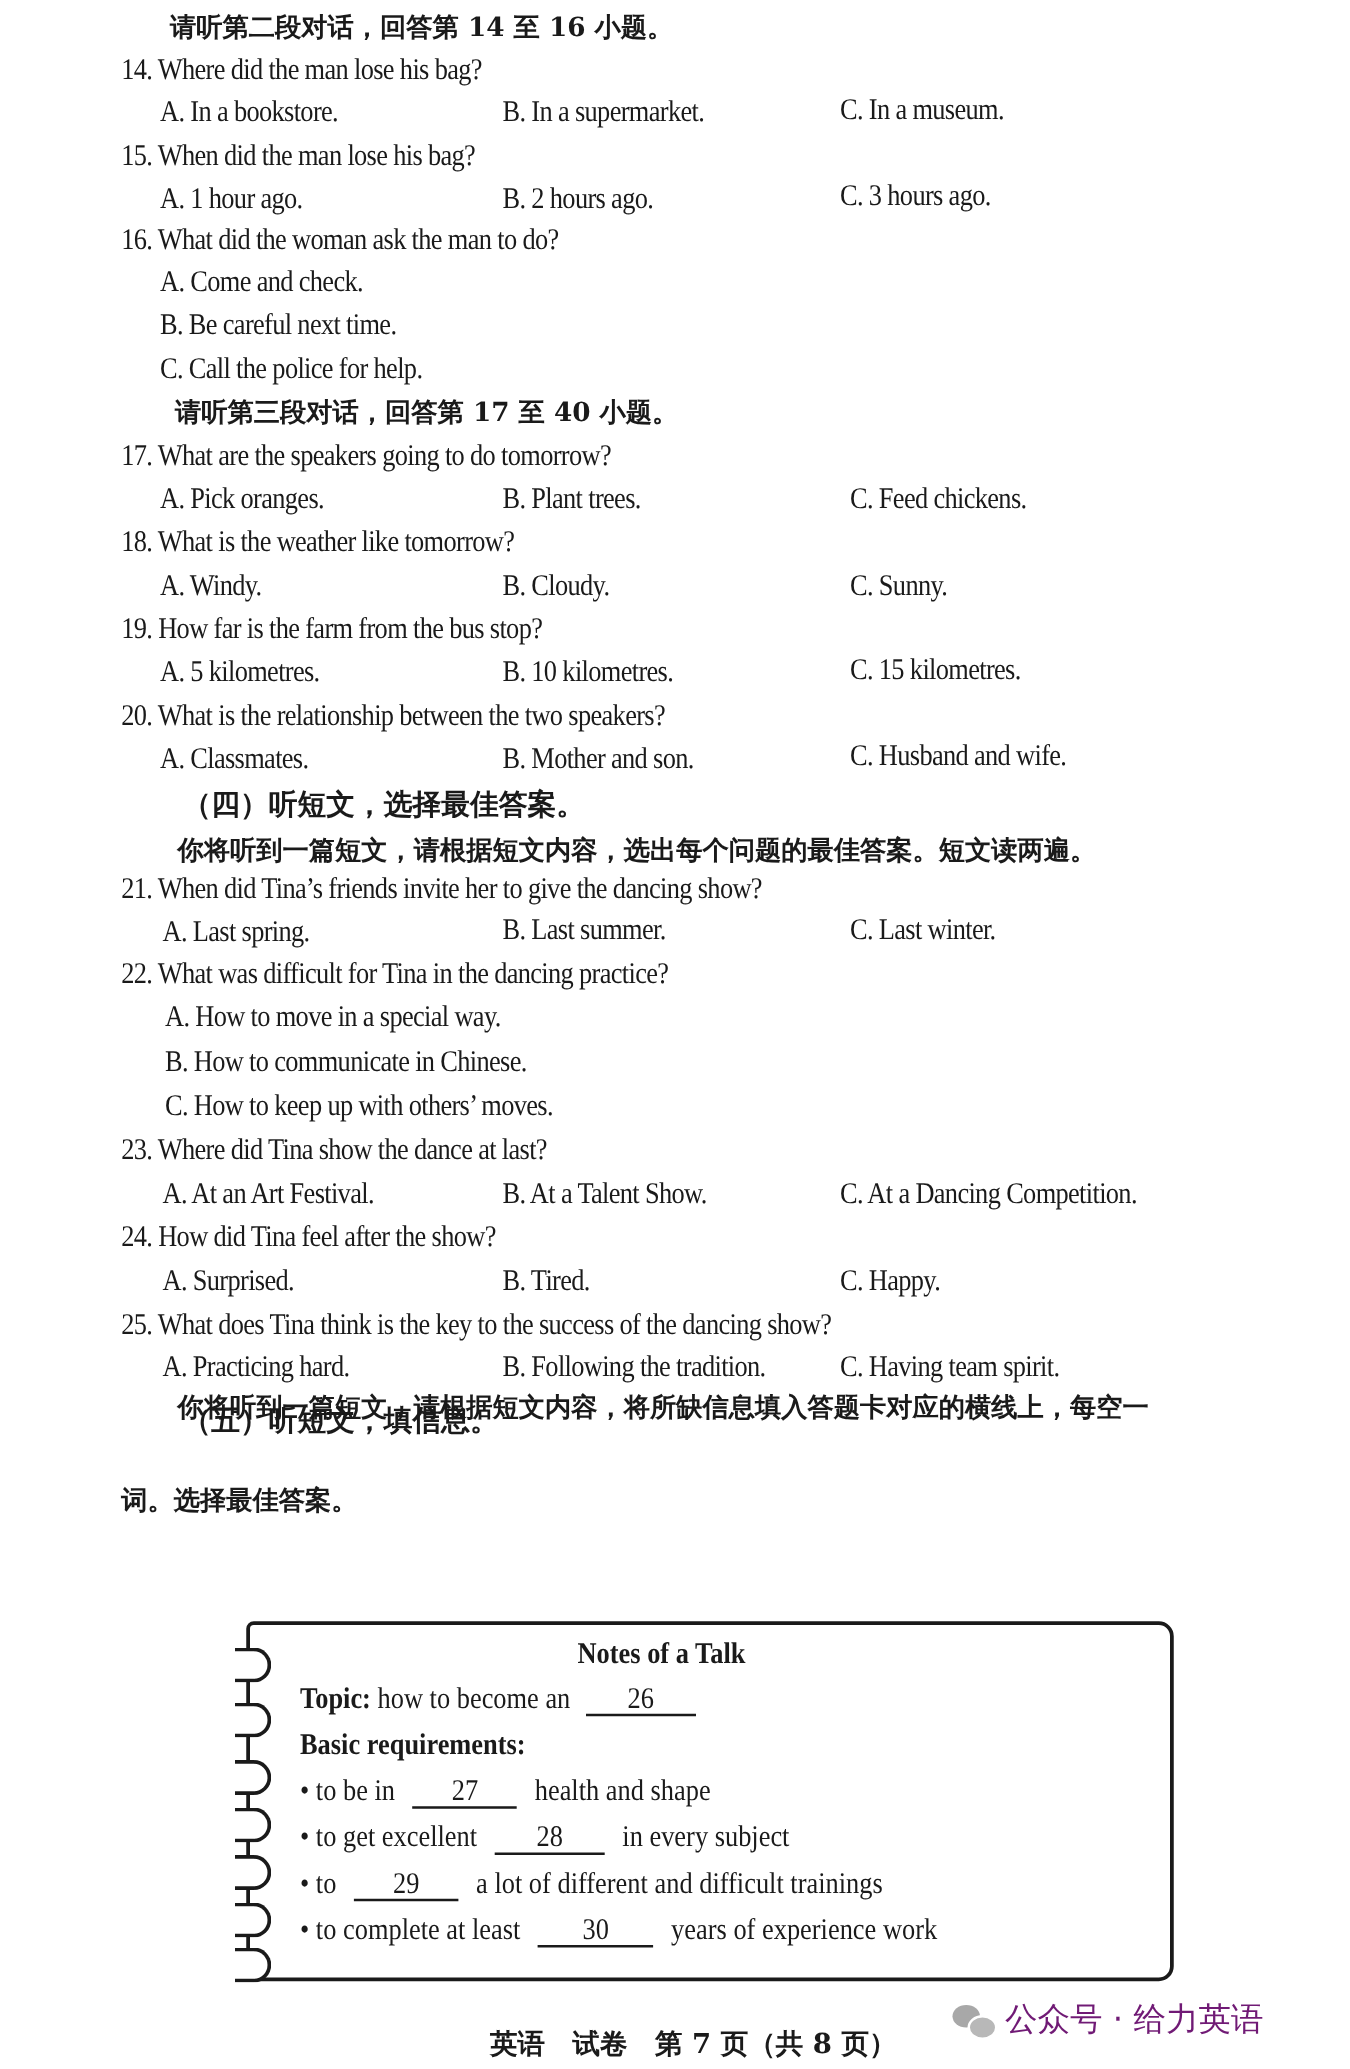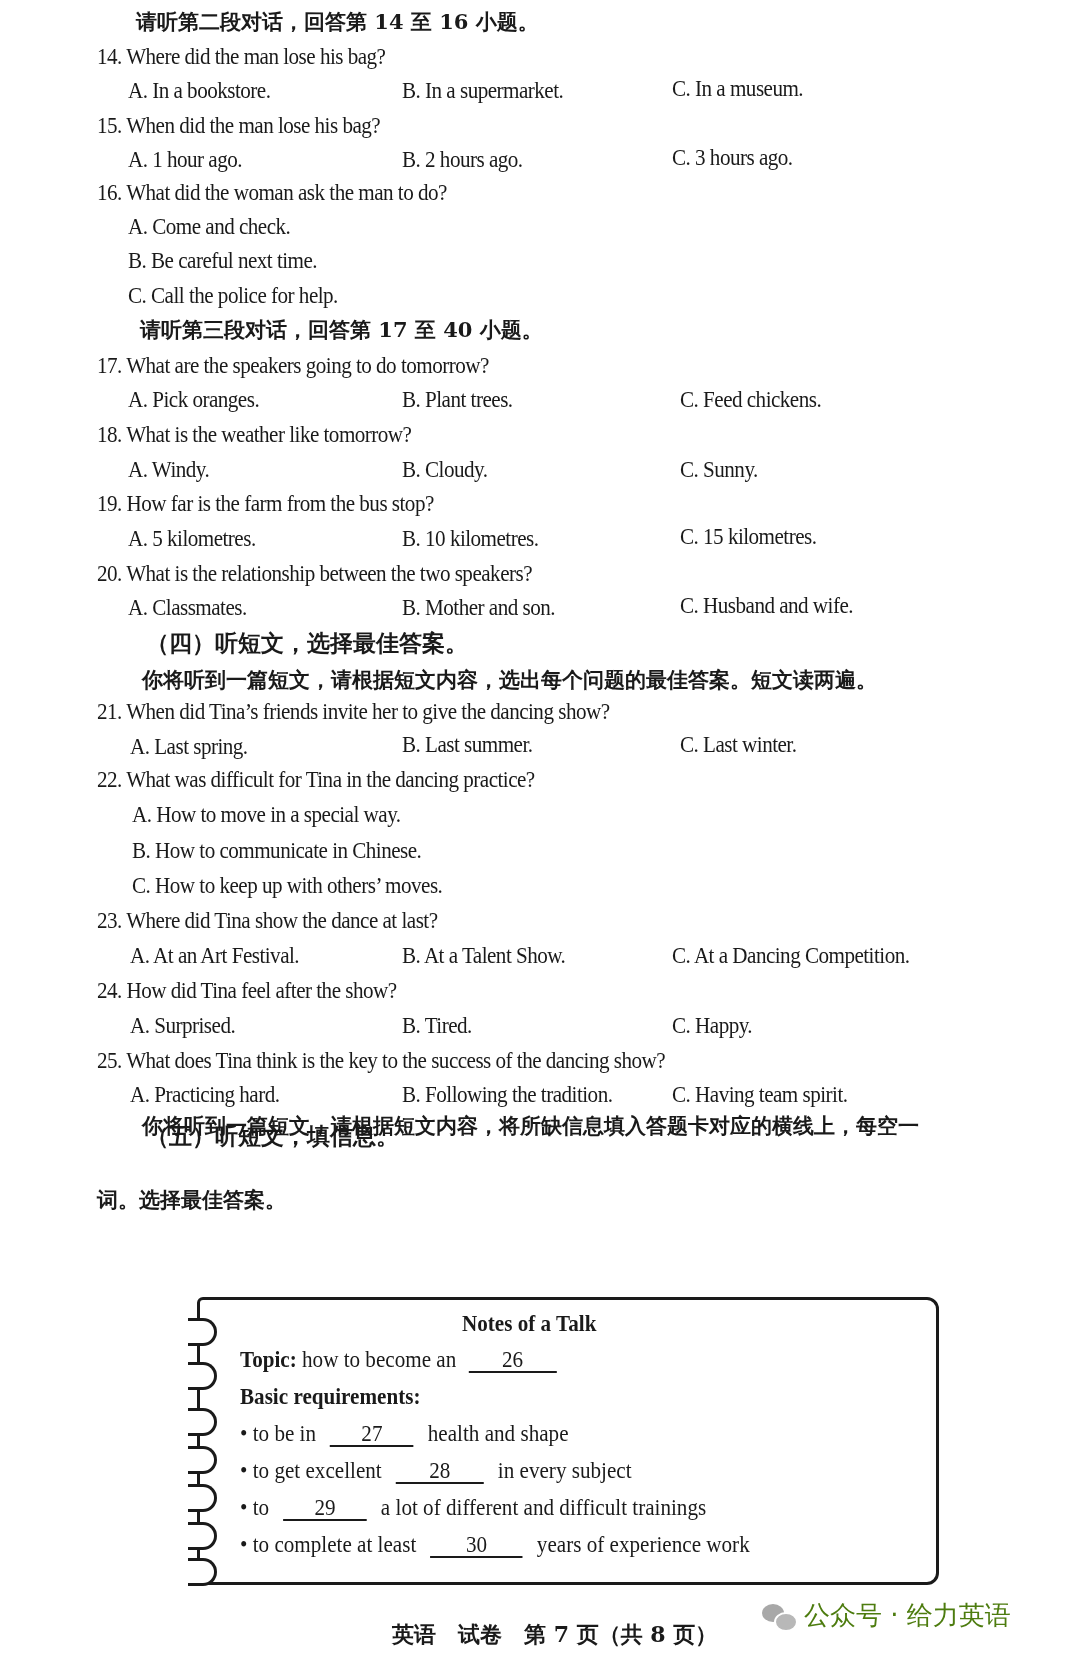--- a/index.html
+++ b/index.html
@@ -13,21 +13,21 @@
   .sec { font-family:Liberation Serif, serif; font-size:23px; font-weight:bold; transform:none; letter-spacing:0; }
   .q { left:97px; }
   .opt { font-size:24px; }
   .notes {
     position:absolute; left:197px; top:1297px; width:742px; height:288px;
     border:3px solid #1a1a1a; border-radius:6px 12px 12px 6px; box-sizing:border-box;
   }
   .ring { position:absolute; left:-12px; width:26px; height:22px; border:3px solid #1a1a1a; border-left:none; border-radius:0 14px 14px 0; background:#fff; }
   .nline { position:absolute; white-space:nowrap; font-size:24px; transform:scaleX(0.88); transform-origin:left center; }
   .blank { display:inline-block; border-bottom:2px solid #1a1a1a; text-align:center; line-height:24px; }
-  .watermark { position:absolute; left:762px; top:1598px; font-family:"DejaVu Sans", sans-serif; font-size:26px; color:#4d7c0f; white-space:nowrap; }
+  .watermark { position:absolute; left:762px; top:1598px; font-family:"DejaVu Sans", sans-serif; font-size:26px; color:#701a75; white-space:nowrap; }
   .wechat { display:inline-block; width:34px; height:26px; position:relative; vertical-align:middle; margin-right:8px; }
   .wechat .b1 { position:absolute; left:0; top:0; width:22px; height:18px; background:#a8a8a8; border-radius:50%; }
   .wechat .b2 { position:absolute; left:12px; top:8px; width:20px; height:16px; background:#b8b8b8; border-radius:50%; border:2px solid #fff; }
   .footer { position:absolute; left:392px; top:1620px; font-family:"DejaVu Serif", serif; font-size:22px; font-weight:bold; white-space:nowrap; }
 </style>
 </head>
 <body>
 
 <div class="line cn" style="left:136px;top:8px;">请听第二段对话，回答第 14 至 16 小题。</div>
 

